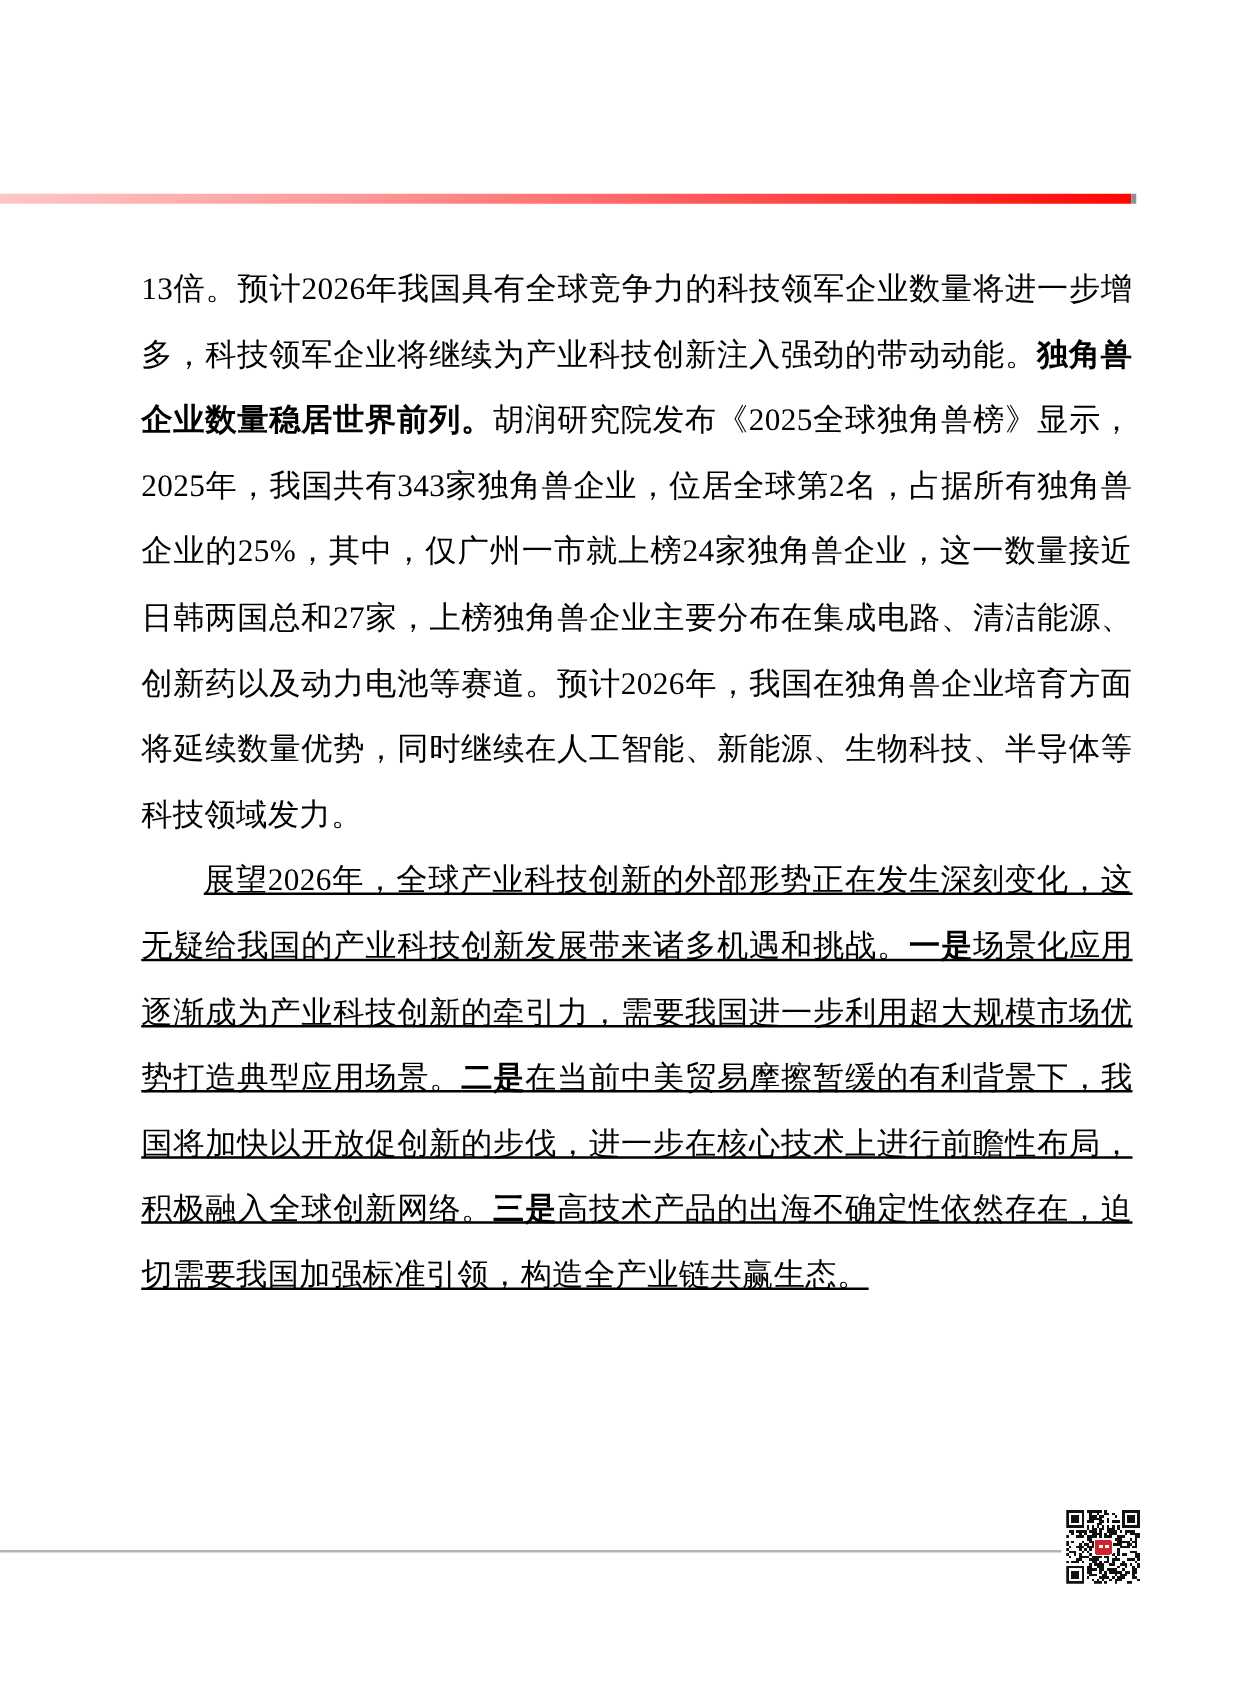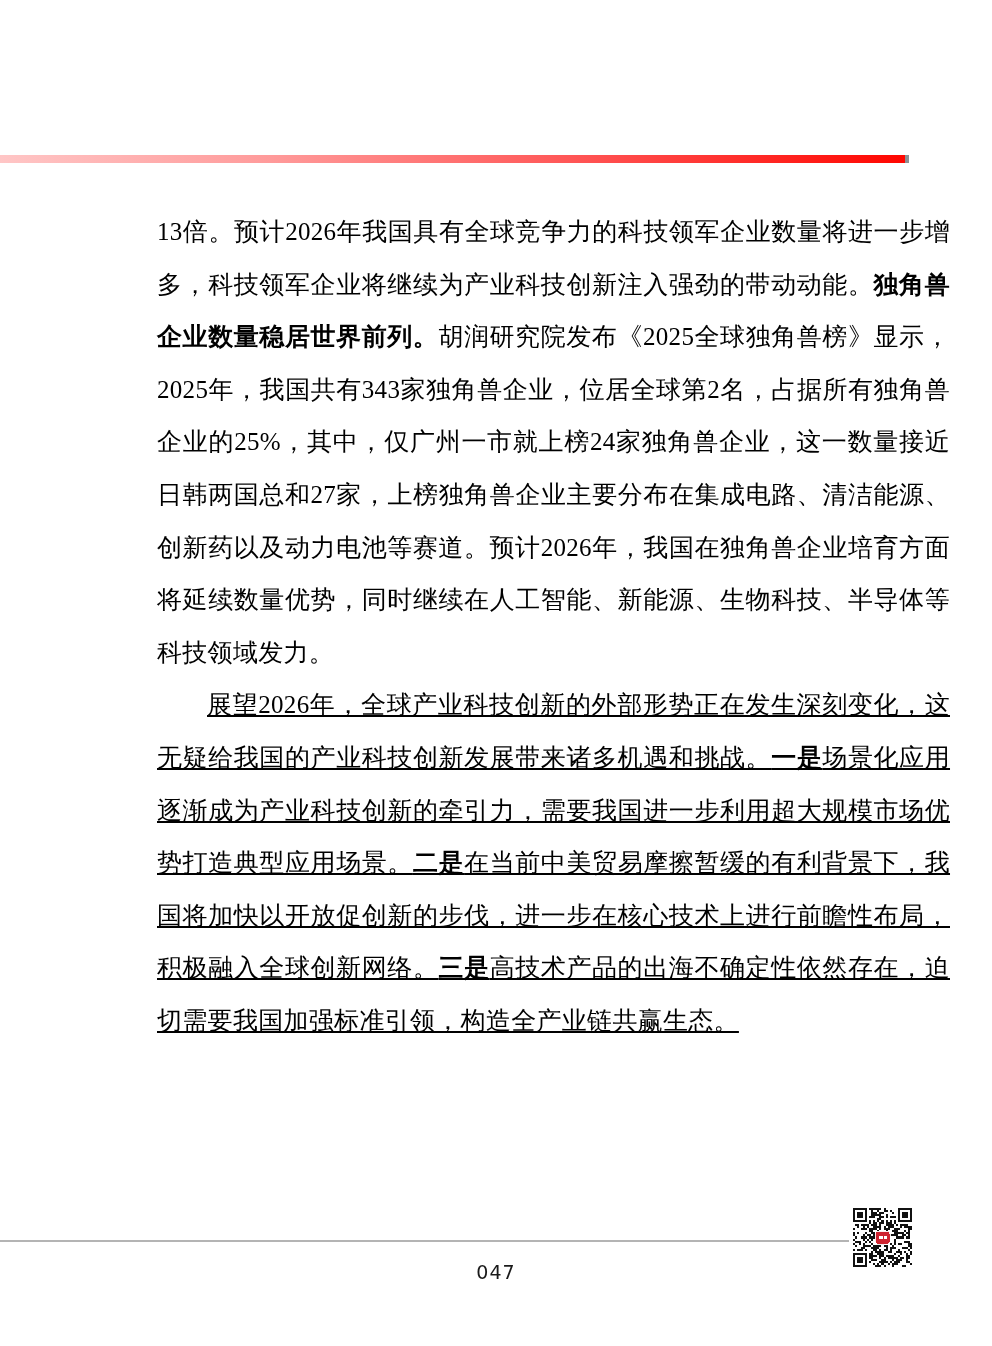--- a/index.html
+++ b/index.html
@@ -17,21 +17,20 @@
   }
   .accent-cap {
     position:absolute; right:-4px; top:0;
     width:4px; height:8px; background:#8d9094;
   }
   .text-block {
     position:absolute; left:113px; top:206px; width:793px;
     font-size:25px; line-height:52.6px; color:#000;
     text-align:justify; text-align-last:left;
     letter-spacing:0.3px;
-    margin-left:44px;
   }
   .para { margin:0; padding:0; }
   .para.indent { text-indent:2em;text-decoration:underline; }
   .run-bold { font-weight:bold; }
   .footer-rule {
     position:absolute; left:0; top:1240px;
     width:849px; height:2px; background:#b4b4b4;
   }
   .page-number {
     position:absolute; left:0; top:1261px; width:100%;
@@ -51,21 +50,20 @@
     <div class="accent-cap"></div>
   </div>
 
   <main class="text-block" id="paragraphs">
       <p class="para"><span class="run">13倍。预计2026年我国具有全球竞争力的科技领军企业数量将进一步增多，科技领军企业将继续为产业科技创新注入强劲的带动动能。</span><span class="run-bold">独角兽企业数量稳居世界前列。</span><span class="run">胡润研究院发布《2025全球独角兽榜》显示，2025年，我国共有343家独角兽企业，位居全球第2名，占据所有独角兽企业的25%，其中，仅广州一市就上榜24家独角兽企业，这一数量接近日韩两国总和27家，上榜独角兽企业主要分布在集成电路、清洁能源、创新药以及动力电池等赛道。预计2026年，我国在独角兽企业培育方面将延续数量优势，同时继续在人工智能、新能源、生物科技、半导体等科技领域发力。</span></p>
       <p class="para indent"><span class="run">展望2026年，全球产业科技创新的外部形势正在发生深刻变化，这无疑给我国的产业科技创新发展带来诸多机遇和挑战。</span><span class="run-bold">一是</span><span class="run">场景化应用逐渐成为产业科技创新的牵引力，需要我国进一步利用超大规模市场优势打造典型应用场景。</span><span class="run-bold">二是</span><span class="run">在当前中美贸易摩擦暂缓的有利背景下，我国将加快以开放促创新的步伐，进一步在核心技术上进行前瞻性布局，积极融入全球创新网络。</span><span class="run-bold">三是</span><span class="run">高技术产品的出海不确定性依然存在，迫切需要我国加强标准引领，构造全产业链共赢生态。</span></p>
     </main>
 
   <div class="footer-rule"></div>
 
-  <div class="page-number">047</div>
 
   <div class="qr" id="qr">
       <svg viewBox="0 0 29 29" shape-rendering="crispEdges" xmlns="http://www.w3.org/2000/svg">
         <rect width="29" height="29" fill="#ffffff"></rect>
         <g fill="#111111">
           <rect x="0" y="0" width="1" height="1"></rect>
           <rect x="1" y="0" width="1" height="1"></rect>
           <rect x="2" y="0" width="1" height="1"></rect>
           <rect x="3" y="0" width="1" height="1"></rect>
           <rect x="4" y="0" width="1" height="1"></rect>

